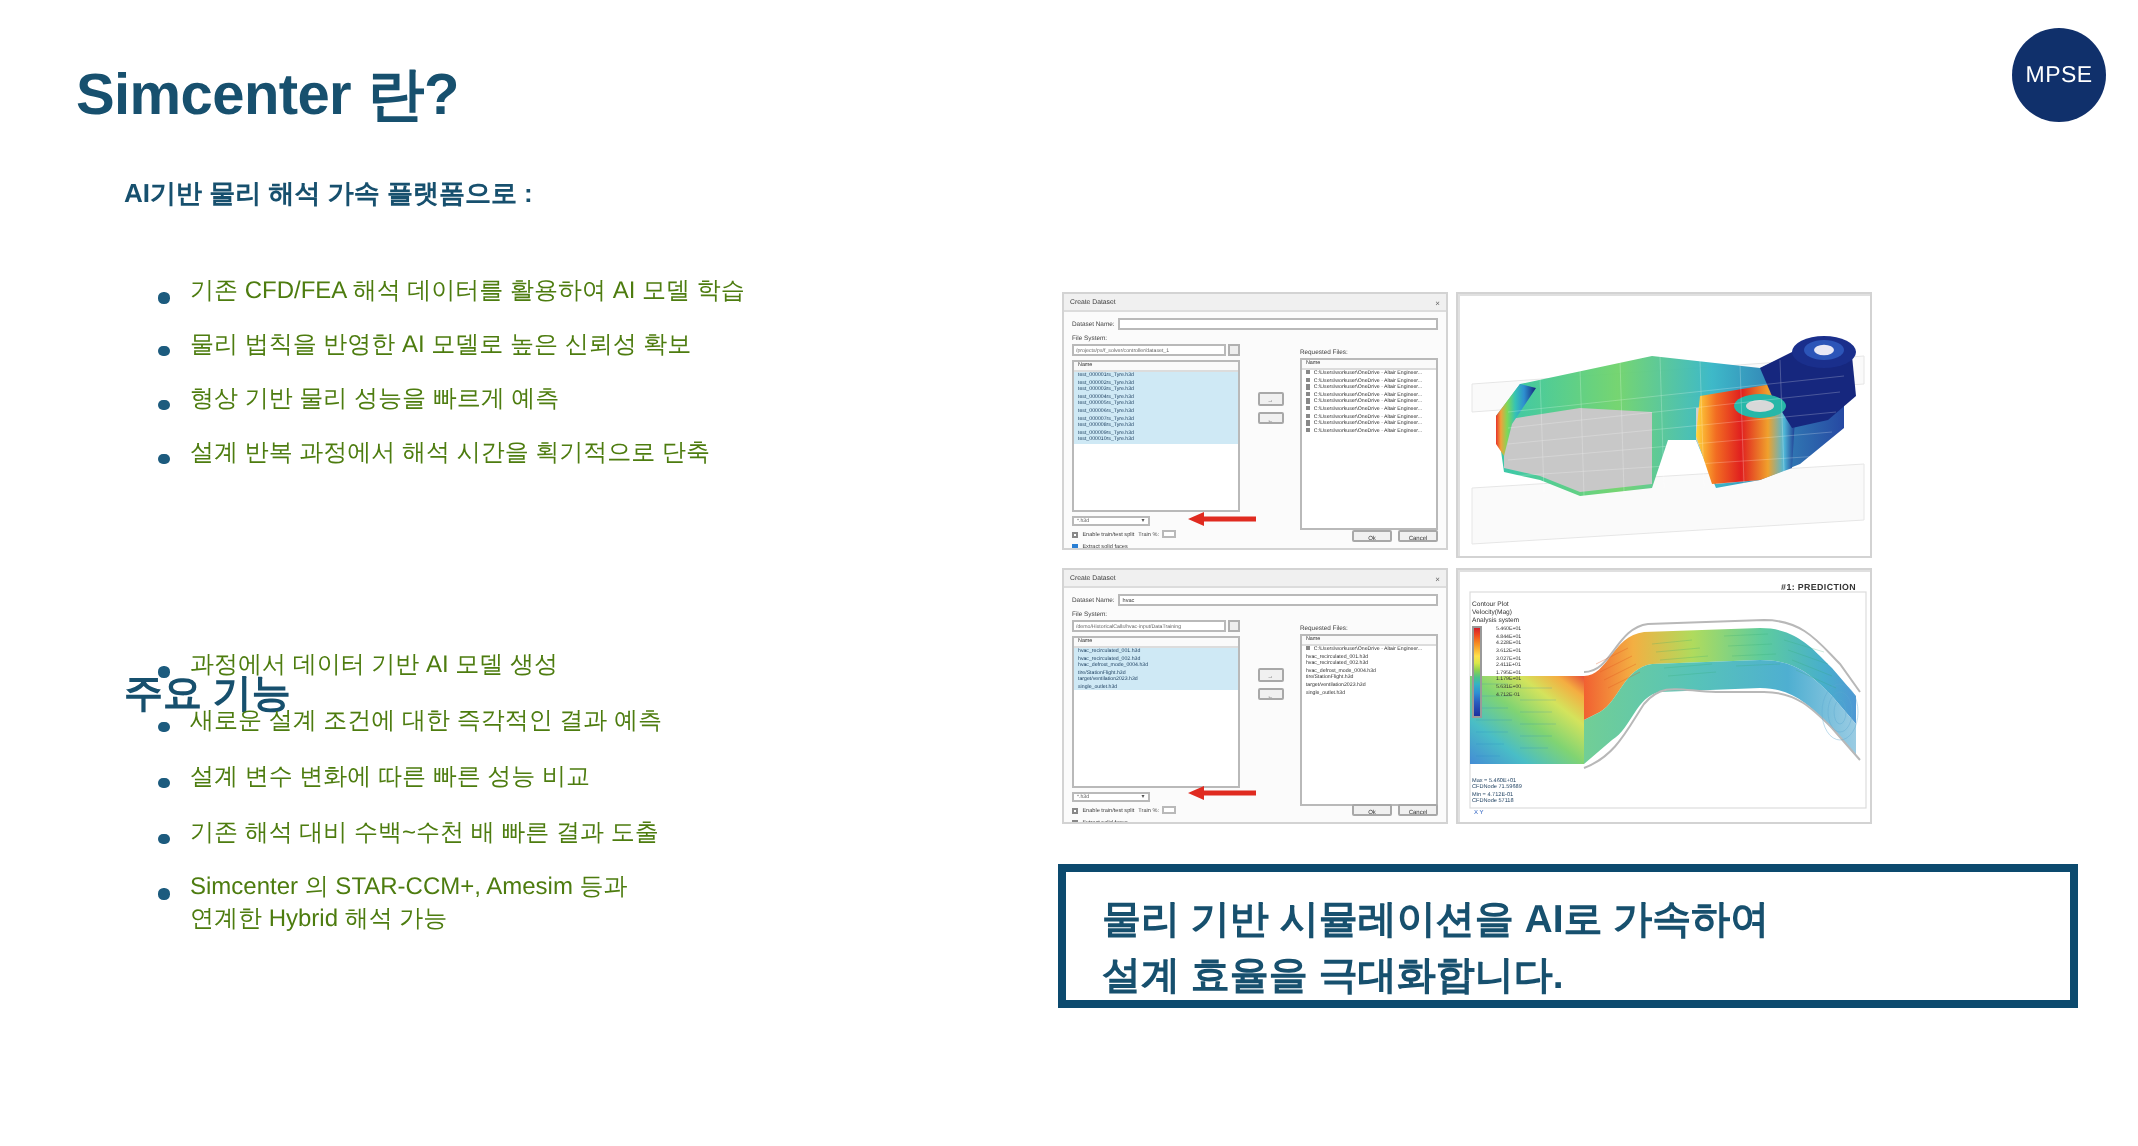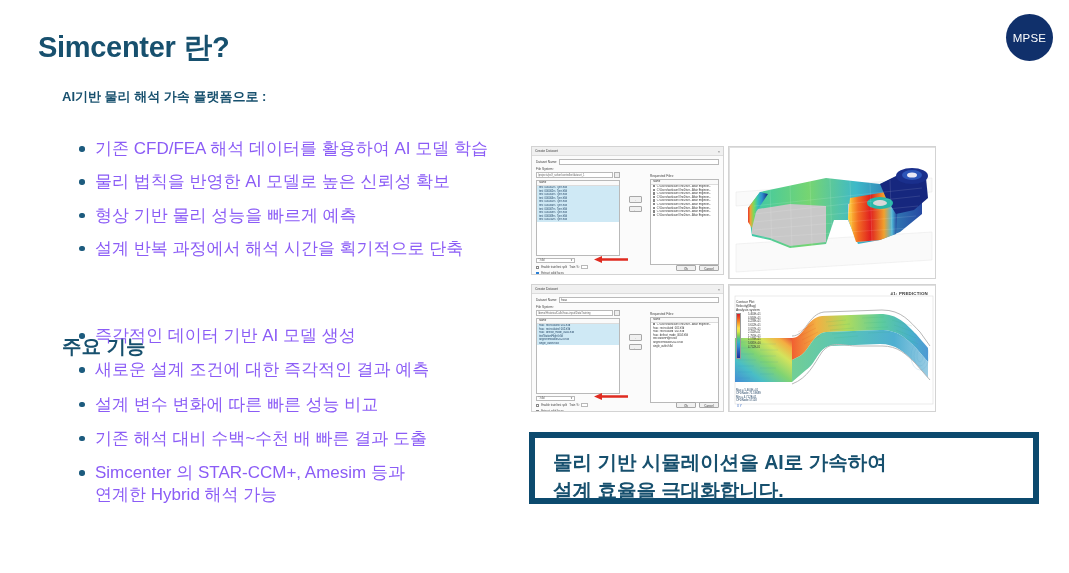--- a/index.html
+++ b/index.html
@@ -64,22 +64,22 @@
   .bullets {
     position: absolute;
     list-style: none;
   }
   .bullets.group-a { left: 78px; top: 138px; }
   .bullets.group-b { left: 78px; top: 325px; }
 
   .bullets li {
     position: relative;
     padding-left: 17px;
-    font-size: 17px;
-    color: #8b5cf6;
+    font-size: 12px;
+    color: #4d7c0f;
     line-height: 1.28;
     margin-bottom: 11.5px;
     white-space: pre-line;
   }
   .bullets.group-b li { margin-bottom: 12.5px; }
   .bullets li::before {
     content: "";
     position: absolute;
     left: 1px;
     top: 8px;
@@ -209,21 +209,21 @@
   .axis-tri {
     position: absolute; left: 7px; bottom: 2px;
     font-size: 3px; color: #2a5fc0;
   }
 
   
   .callout {
     position: absolute;
     left: 529px; top: 432px;
     width: 510px; height: 72px;
-    border: 6px solid #0c4a6e;
+    border: 4px solid #0c4a6e;
     background: #ffffff;
     padding: 11px 0 0 18px;
   }
   .callout-line {
     font-size: 19.5px;
     font-weight: bold;
     color: #17506e;
     line-height: 1.42;
     white-space: pre-line;
   }
@@ -244,21 +244,21 @@
   <ul class="bullets group-a">
     <li>기존 CFD/FEA 해석 데이터를 활용하여 AI 모델 학습</li>
     <li>물리 법칙을 반영한 AI 모델로 높은 신뢰성 확보</li>
     <li>형상 기반 물리 성능을 빠르게 예측</li>
     <li>설계 반복 과정에서 해석 시간을 획기적으로 단축</li>
   </ul>
 
   <h2 class="section-head">주요 기능</h2>
 
   <ul class="bullets group-b">
-    <li>즉각적인 데이터 기반 AI 모델 생성</li>
+    <li>과정에서 데이터 기반 AI 모델 생성</li>
     <li>새로운 설계 조건에 대한 즉각적인 결과 예측</li>
     <li>설계 변수 변화에 따른 빠른 성능 비교</li>
     <li>기존 해석 대비 수백~수천 배 빠른 결과 도출</li>
     <li>Simcenter 의 STAR-CCM+, Amesim 등과
 연계한 Hybrid 해석 가능</li>
   </ul>
 
   <div class="shot" id="shot-dataset-1">
     <div class="dlg">
       <div class="dlg-title">

